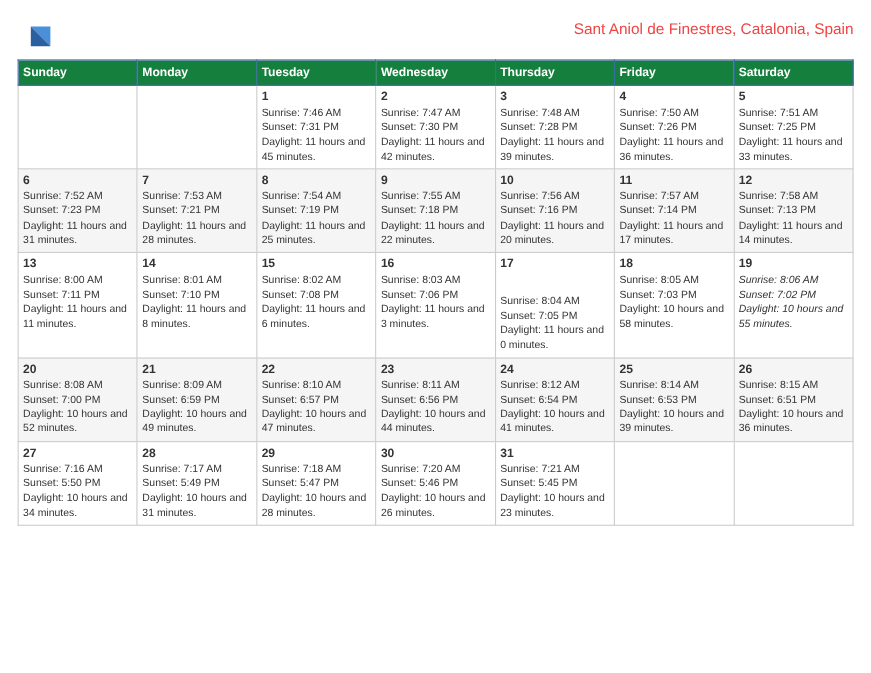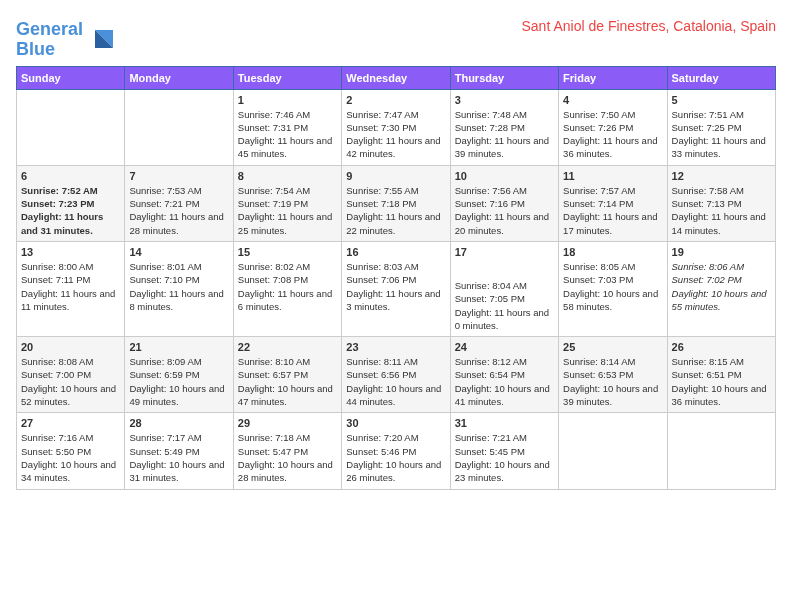--- a/index.html
+++ b/index.html
@@ -48,21 +48,21 @@
       font-size: 14px;
       color: #ef4444;
       margin-top: 2px;
     }
     table {
       width: 100%;
       border-collapse: collapse;
       font-size: 10px;
     }
     thead tr th {
-      background-color: #8b5cf6;
+      background-color: #15803d;
       color: #fff;
       padding: 5px 4px;
       text-align: left;
       font-size: 11px;
       font-weight: bold;
       border: 1px solid #3a6aaa;
     }
     tbody tr td {
       border: 1px solid #ccc;
       vertical-align: top;
@@ -87,28 +87,20 @@
     }
     td.empty {
       background: #fff;
     }
   </style>
 </head>
 <body>
 
 <div class="header">
   <div class="logo">
-    <div>
-      <div class="logo-text">
-        <span>General</span>
-      </div>
-      <div class="logo-text">
-        <span style="color:#4a90d9;">Blue</span>
-      </div>
-    </div>
     <svg class="logo-icon" viewBox="0 0 28 28">
       <polygon points="10,4 28,4 28,22" fill="#4a90d9"></polygon>
       <polygon points="10,4 28,22 10,22" fill="#2a5fa0"></polygon>
     </svg>
   </div>
   <div class="title-block">
     <div class="subtitle">Sant Aniol de Finestres, Catalonia, Spain</div>
   </div>
 </div>
 
@@ -155,21 +147,21 @@
         <td>
           <div class="day-number">5</div>
           <div class="day-detail" style="white-space: pre-line;">Sunrise: 7:51 AM
 Sunset: 7:25 PM
 Daylight: 11 hours and 33 minutes.</div>
         </td>
       </tr>
       <tr>
         <td>
           <div class="day-number">6</div>
-          <div class="day-detail" style="white-space: pre-line; font-weight: bold;">Sunrise: 7:52 AM
+          <div class="day-detail" style="white-space: pre-line;">Sunrise: 7:52 AM
 Sunset: 7:23 PM
 Daylight: 11 hours and 31 minutes.</div>
         </td>
         <td>
           <div class="day-number">7</div>
           <div class="day-detail" style="white-space: pre-line;">Sunrise: 7:53 AM
 Sunset: 7:21 PM
 Daylight: 11 hours and 28 minutes.</div>
         </td>
         <td>

